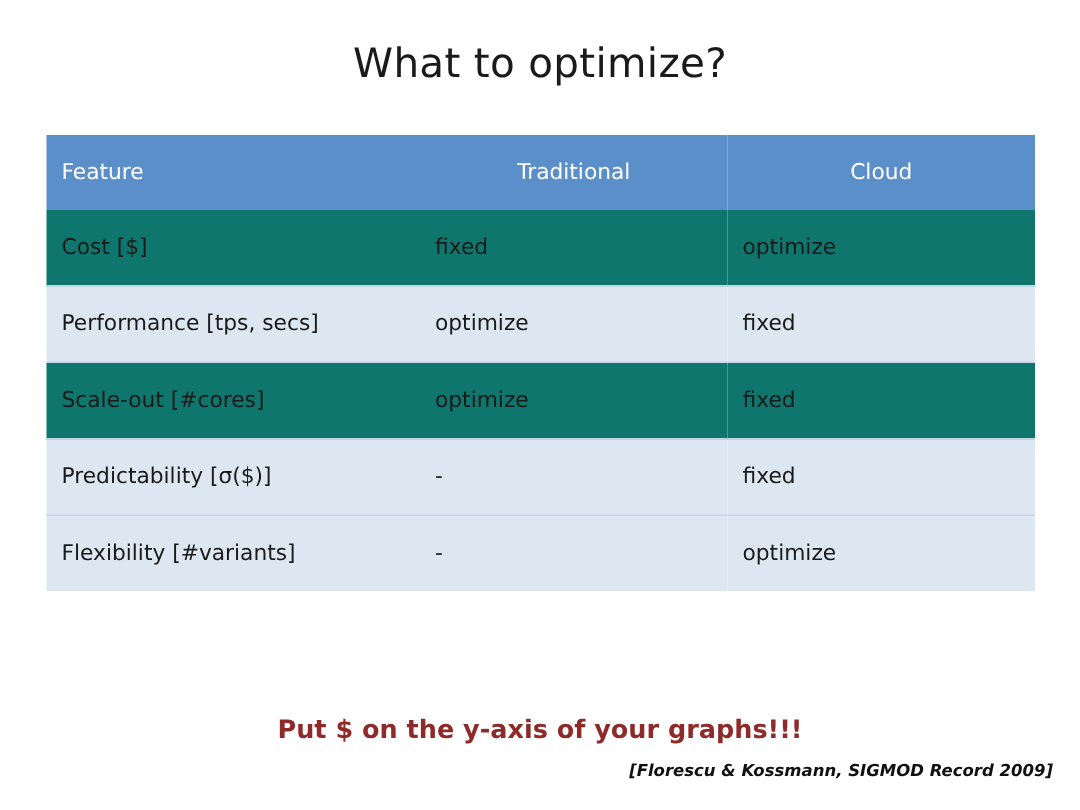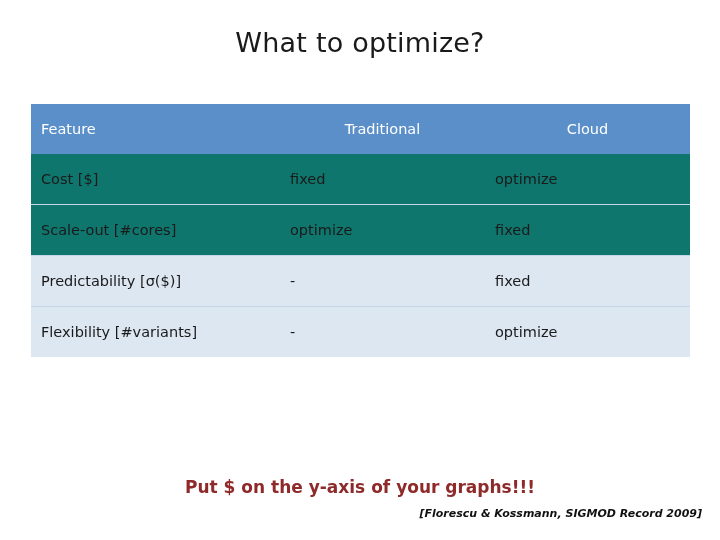--- a/index.html
+++ b/index.html
@@ -25,21 +25,21 @@
     left: 0;
     width: 720px;
     text-align: center;
     font-size: 27px;
     color: #1a1a1a;
     font-weight: normal;
     letter-spacing: 0.2px;
   }
   .table-wrap {
     position: absolute;
-    top: 104px;
+    top: 90px;
     left: 31px;
     width: 596px;
   }
   table.matrix {
     border-collapse: collapse;
     width: 659px;
     table-layout: fixed;
   }
   table.matrix col.c0 { width: 249px; }
   table.matrix col.c1 { width: 205px; }
@@ -122,20 +122,25 @@
           <th class="h-col">Traditional</th>
           <th class="h-col">Cloud</th>
         </tr>
       </thead>
       <tbody>
         <tr class="odd">
           <td class="cell-feature">Cost [$]</td>
           <td class="cell-val">fixed</td>
           <td class="cell-val">optimize</td>
         </tr>
+        <tr class="even">
+          <td class="cell-feature">Performance [tps, secs]</td>
+          <td class="cell-val">optimize</td>
+          <td class="cell-val">fixed</td>
+        </tr>
         <tr class="odd">
           <td class="cell-feature">Scale-out [#cores]</td>
           <td class="cell-val">optimize</td>
           <td class="cell-val">fixed</td>
         </tr>
         <tr class="even">
           <td class="cell-feature">Predictability [σ($)]</td>
           <td class="cell-val">-</td>
           <td class="cell-val">fixed</td>
         </tr>

